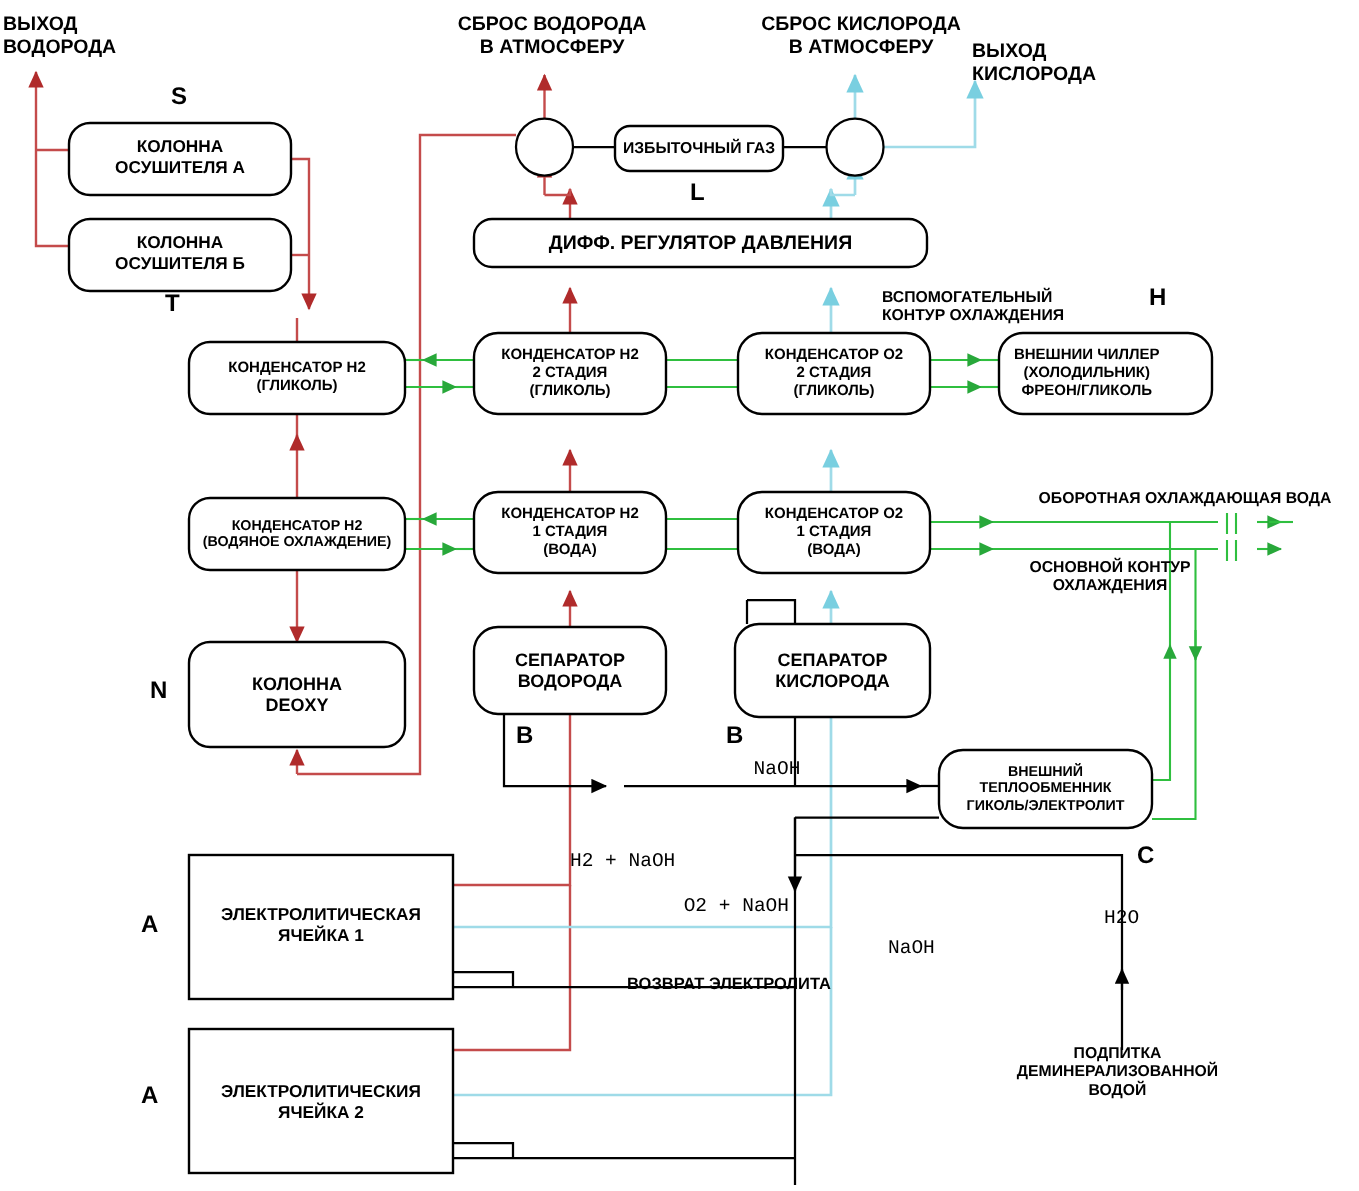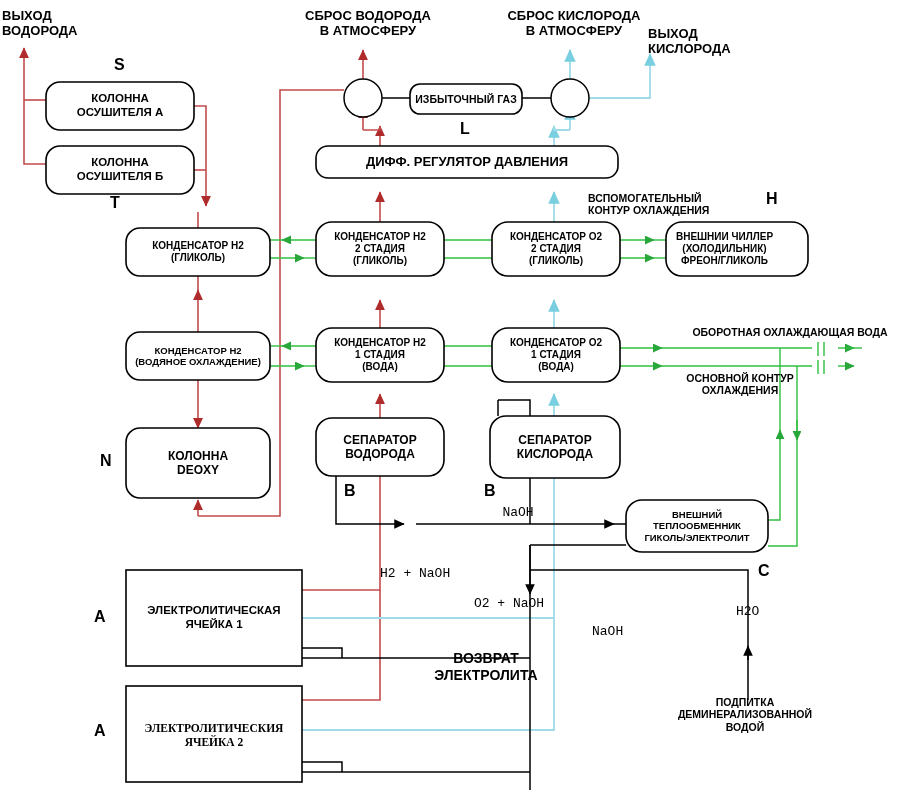--- a/index.html
+++ b/index.html
@@ -206,42 +206,42 @@
 DEOXY</div>
   <div class="boxtext" style="left: 316px; top: 418px; width: 128px; height: 58px; font-size: 12px;">СЕПАРАТОР
 ВОДОРОДА</div>
   <div class="boxtext" style="left: 490px; top: 416px; width: 130px; height: 62px; font-size: 12px;">СЕПАРАТОР
 КИСЛОРОДА</div>
   <div class="boxtext" style="left: 626px; top: 500px; width: 142px; height: 52px; font-size: 9.5px;">ВНЕШНИЙ
 ТЕПЛООБМЕННИК
 ГИКОЛЬ/ЭЛЕКТРОЛИТ</div>
   <div class="boxtext" style="left: 126px; top: 570px; width: 176px; height: 96px; font-size: 11.5px;">ЭЛЕКТРОЛИТИЧЕСКАЯ
 ЯЧЕЙКА 1</div>
-  <div class="boxtext" style="left: 126px; top: 686px; width: 176px; height: 100px; font-size: 11.5px; font-family: Liberation Serif, serif;">ЭЛЕКТРОЛИТИЧЕСКИЯ
+  <div class="boxtext" style="left: 126px; top: 686px; width: 176px; height: 100px; font-size: 11.5px;">ЭЛЕКТРОЛИТИЧЕСКИЯ
 ЯЧЕЙКА 2</div>
 
   <div class="lbl" style="left: 2px; top: 8px; width: 110px; font-size: 13px; text-align: left;">ВЫХОД
 ВОДОРОДА</div>
   <div class="lbl" style="left: 288px; top: 8px; width: 160px; font-size: 13px; text-align: center;">СБРОС ВОДОРОДА
 В АТМОСФЕРУ</div>
   <div class="lbl" style="left: 490px; top: 8px; width: 168px; font-size: 13px; text-align: center;">СБРОС КИСЛОРОДА
 В АТМОСФЕРУ</div>
   <div class="lbl" style="left: 648px; top: 26px; width: 120px; font-size: 13px; text-align: left;">ВЫХОД
 КИСЛОРОДА</div>
   <div class="lbl" style="left: 588px; top: 192px; width: 170px; font-size: 10.5px; text-align: left;">ВСПОМОГАТЕЛЬНЫЙ
 КОНТУР ОХЛАЖДЕНИЯ</div>
   <div class="lbl" style="left: 680px; top: 326px; width: 220px; font-size: 10.5px; text-align: center;">ОБОРОТНАЯ ОХЛАЖДАЮЩАЯ ВОДА</div>
   <div class="lbl" style="left: 670px; top: 372px; width: 140px; font-size: 10.5px; text-align: center;">ОСНОВНОЙ КОНТУР
 ОХЛАЖДЕНИЯ</div>
   <div class="lbl mono" style="left: 488px; top: 505px; width: 60px; font-size: 13px; text-align: center;">NaOH</div>
   <div class="lbl mono" style="left: 380px; top: 566px; width: 90px; font-size: 13px; text-align: left;">H2 + NaOH</div>
-  <div class="lbl mono" style="left: 464px; top: 596px; width: 90px; font-size: 13px; text-align: center;">O2 + NaOH</div>
+  <div class="lbl mono" style="left: 436px; top: 596px; width: 90px; font-size: 13px; text-align: right;">O2 + NaOH</div>
   <div class="lbl mono" style="left: 592px; top: 624px; width: 60px; font-size: 13px; text-align: left;">NaOH</div>
   <div class="lbl mono" style="left: 736px; top: 604px; width: 50px; font-size: 13px; text-align: left;">H2O</div>
-  <div class="lbl" style="left: 406px; top: 650px; width: 160px; font-size: 14px; text-align: center;">ВОЗВРАТ ЭЛЕКТРОЛИТА</div>
+  <div class="lbl" style="left: 406px; top: 650px; width: 160px; font-size: 11px; text-align: center;">ВОЗВРАТ ЭЛЕКТРОЛИТА</div>
   <div class="lbl" style="left: 650px; top: 696px; width: 190px; font-size: 10.5px; text-align: center;">ПОДПИТКА
 ДЕМИНЕРАЛИЗОВАННОЙ
 ВОДОЙ</div>
 
   <div class="key" style="left: 114px; top: 56px;">S</div>
   <div class="key" style="left: 110px; top: 194px;">T</div>
   <div class="key" style="left: 460px; top: 120px;">L</div>
   <div class="key" style="left: 766px; top: 190px;">H</div>
   <div class="key" style="left: 100px; top: 452px;">N</div>
   <div class="key" style="left: 344px; top: 482px;">B</div>

